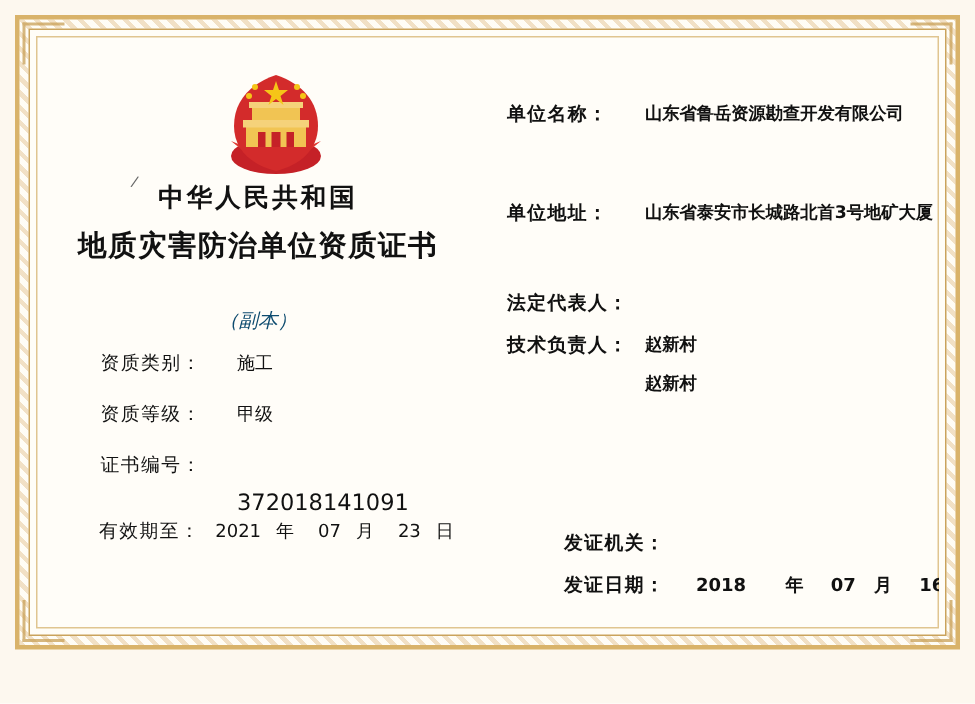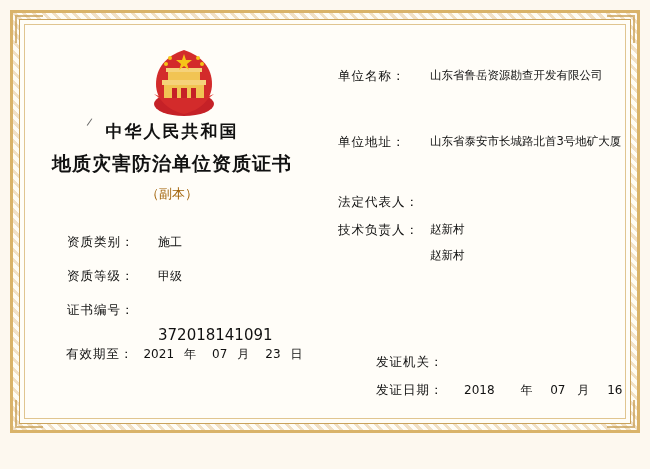--- a/index.html
+++ b/index.html
@@ -108,24 +108,25 @@
   }
   .title-line2 {
     margin-top: 8px;
     font-size: 19px;
     letter-spacing: 1px;
     color: #111;
     font-weight: bold;
     font-family: "DejaVu Sans", sans-serif;
   }
   .title-sub {
-    margin-top: 8px;
+    margin-top: 28px;
     font-size: 13px;
-    color: #a16207;
-    font-family: "DejaVu Sans", sans-serif;
+    color: #0c4a6e;
+    font-family: "DejaVu Sans", sans-serif;
+    font-style: italic;
   }
 
   .field-rows {
     position: absolute;
     top: 208px;
     left: 42px;
     width: 250px;
   }
   .field-row {
     position: relative;
@@ -163,20 +164,21 @@
   .valid-row .lbl { letter-spacing: 1px; }
   .valid-row .v { font-size: 12px; }
 
   
   .right-col {
     position: absolute;
     left: 300px;
     top: 0;
     right: 0;
     height: 100%;
+    font-weight: bold;
   }
   .r-row {
     position: absolute;
     font-size: 12.5px;
     color: #111;
     font-family: "DejaVu Sans", sans-serif;
     white-space: nowrap;
   }
   .r-label { letter-spacing: 1px; }
   .r-value {

